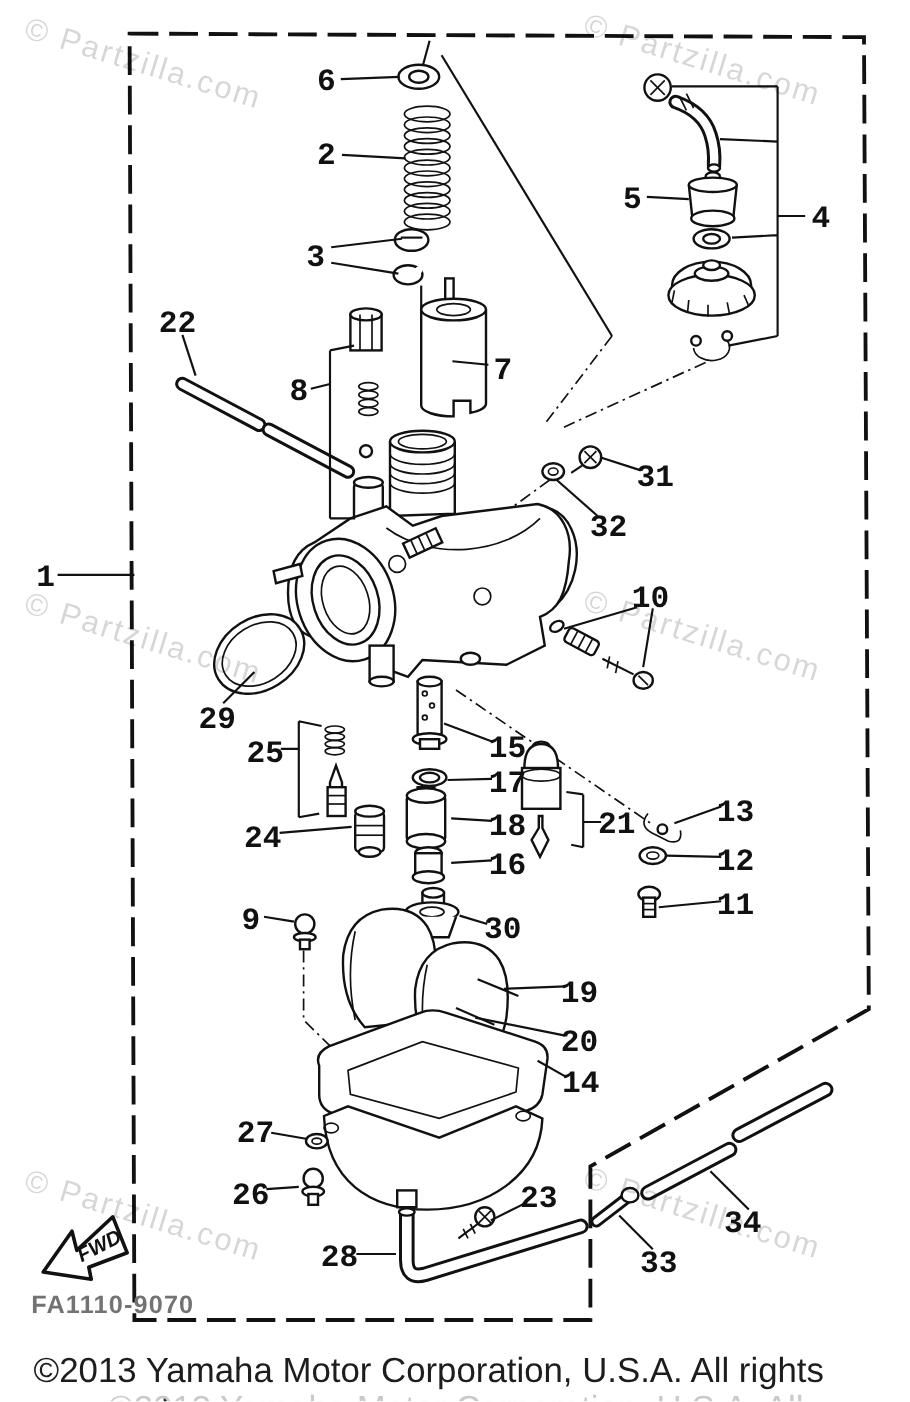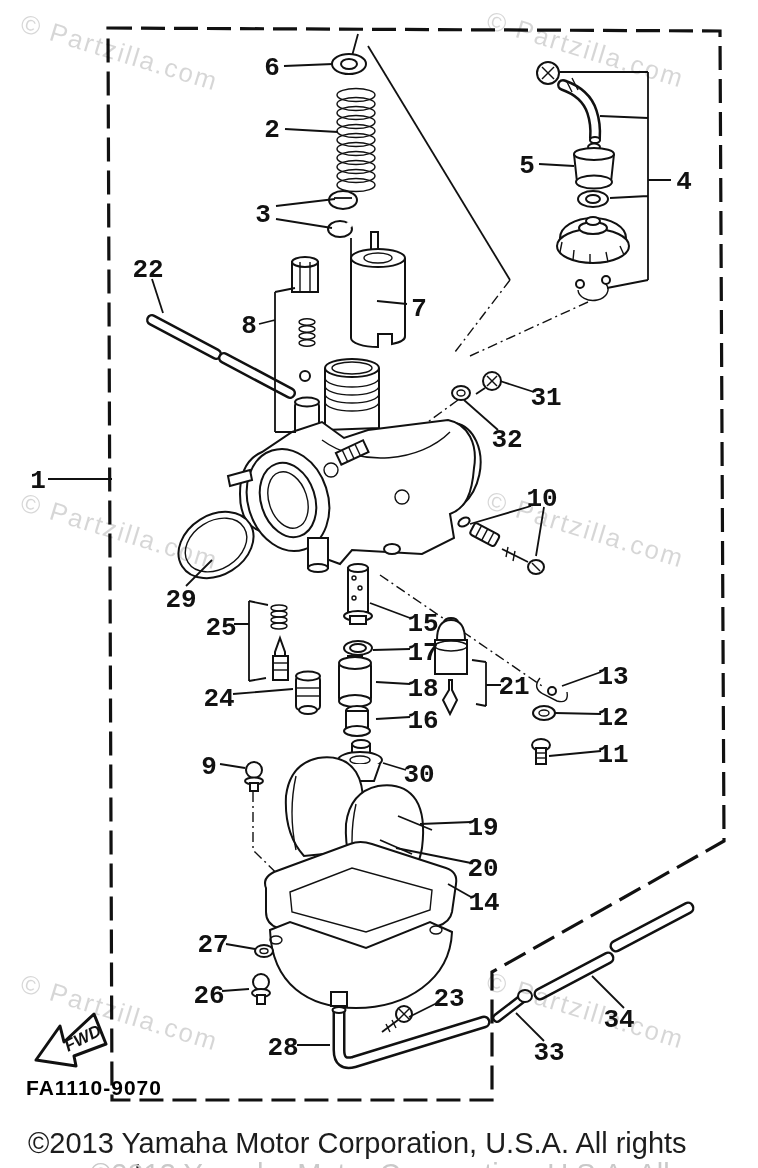--- a/index.html
+++ b/index.html
@@ -10,21 +10,21 @@
              font-size:26px;letter-spacing:2px;transform:rotate(17deg);
              transform-origin:0 0;font-family:"Liberation Sans",sans-serif;}
   .callout{font-family:"Liberation Mono",monospace;font-weight:700;font-size:26px;fill:#111;}
   .ln{stroke:#111;stroke-width:1.8;fill:none;}
   .dd{stroke:#111;stroke-width:1.4;fill:none;stroke-dasharray:10 4 2 4;}
   .part{stroke:#111;stroke-width:2;fill:#fff;}
   .part-thin{stroke:#111;stroke-width:1.4;fill:none;}
   .tube-o{stroke:#111;fill:none;stroke-linecap:round;}
   .tube-i{stroke:#fff;fill:none;stroke-linecap:round;}
   #part-code{position:absolute;left:26px;top:1076px;font-size:21px;font-weight:700;
-             letter-spacing:1px;color:#000000;}
+             letter-spacing:1px;color:#737373;}
   #copyright{position:absolute;left:28px;top:1127px;font-size:29px;color:#1d1d1d;}
   #ghost-row{position:absolute;left:90px;top:1158px;width:650px;height:10px;overflow:hidden;
              font-size:29px;color:#c9c9c9;}
   #fwd{position:absolute;left:30px;top:1004px;width:90px;height:75px;}
 </style>
 </head>
 <body>
 
 <div id="page">
 

